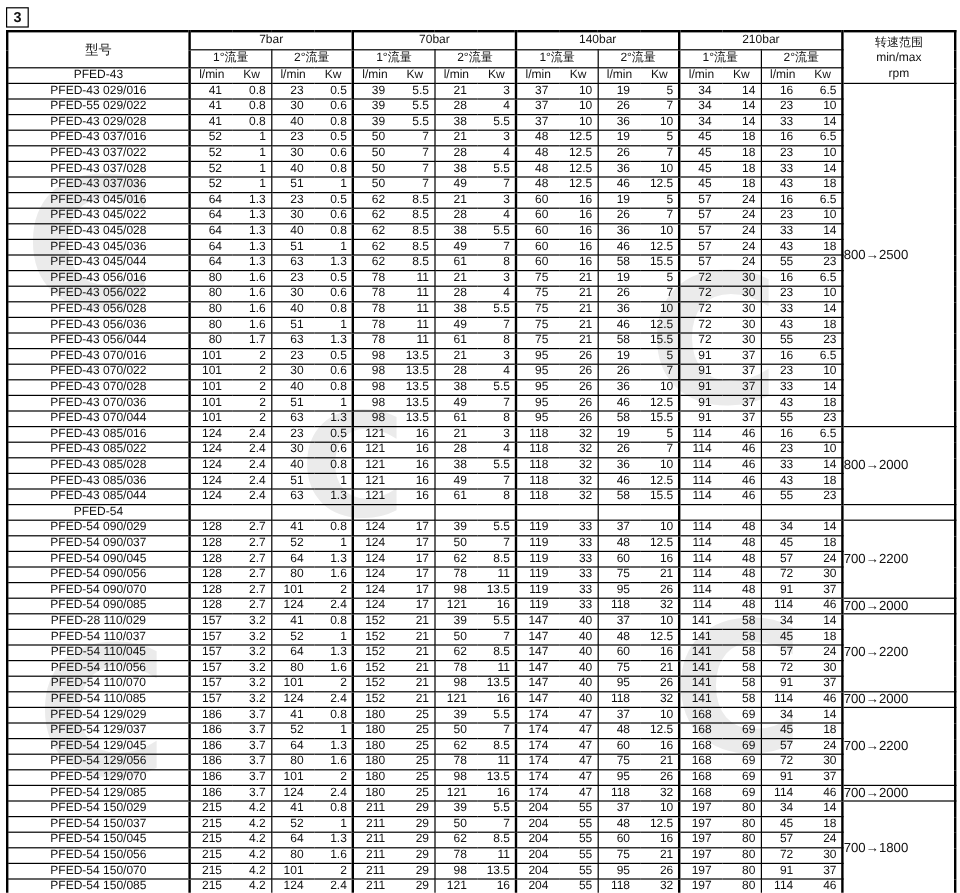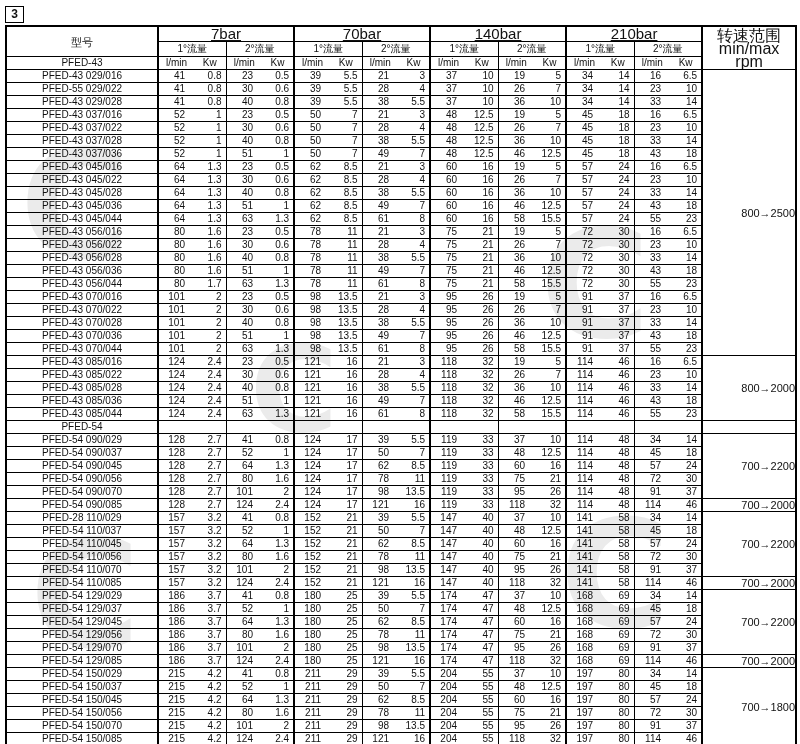--- a/index.html
+++ b/index.html
@@ -29,32 +29,32 @@
   table{
     border-collapse:collapse;table-layout:fixed;width:790px;
     position:relative;z-index:2;background:transparent;
   }
   th,td{
     border:1px solid #000;padding:0;height:12px;line-height:12px;
     font-size:10px;font-weight:normal;overflow:hidden;white-space:nowrap;
   }
   table{border:2px solid #000;}
   thead th{text-align:center;}
-  thead .bar{font-size:15px;height:14px;line-height:14px;text-decoration:underline;}
+  thead .bar{font-size:10px;height:14px;line-height:14px;}
   thead .flow{font-size:10px;height:14px;line-height:14px;margin-left:33px;}
   thead .unit1{border-right:none;text-align:center;}
   thead .unit2{border-left:none;text-align:center;}
   .model-h{font-size:11px;}
   .model-sub{font-size:10px;}
-  .rpm-h{font-size:16px;text-align:center;}
+  .rpm-h{font-size:10px;text-align:center;}
   .rpm-h div{height:13px;line-height:13px;}
   td.model{text-align:center;font-size:10px;}
   td.u1{border-right:none;text-align:right;padding-right:9px;}
   td.u2{border-left:none;text-align:right;padding-right:4px;}
-  td.rpm{text-align:right;font-size:11px;}
+  td.rpm{text-align:left;font-size:11px;}
   .gl{border-left:2px solid #000;}
   tr.g td, tr.g th{border-top:1.5px solid #000;}
 </style>
 </head>
 <body>
 
 <div class="wm" style="left:20px;top:130px;">C</div>
 <div class="wm" style="left:540px;top:210px;">C</div>
 <div class="wm" style="left:250px;top:330px;font-size:120px;">C</div>
 <div class="wm" style="left:30px;top:520px;">C</div>

